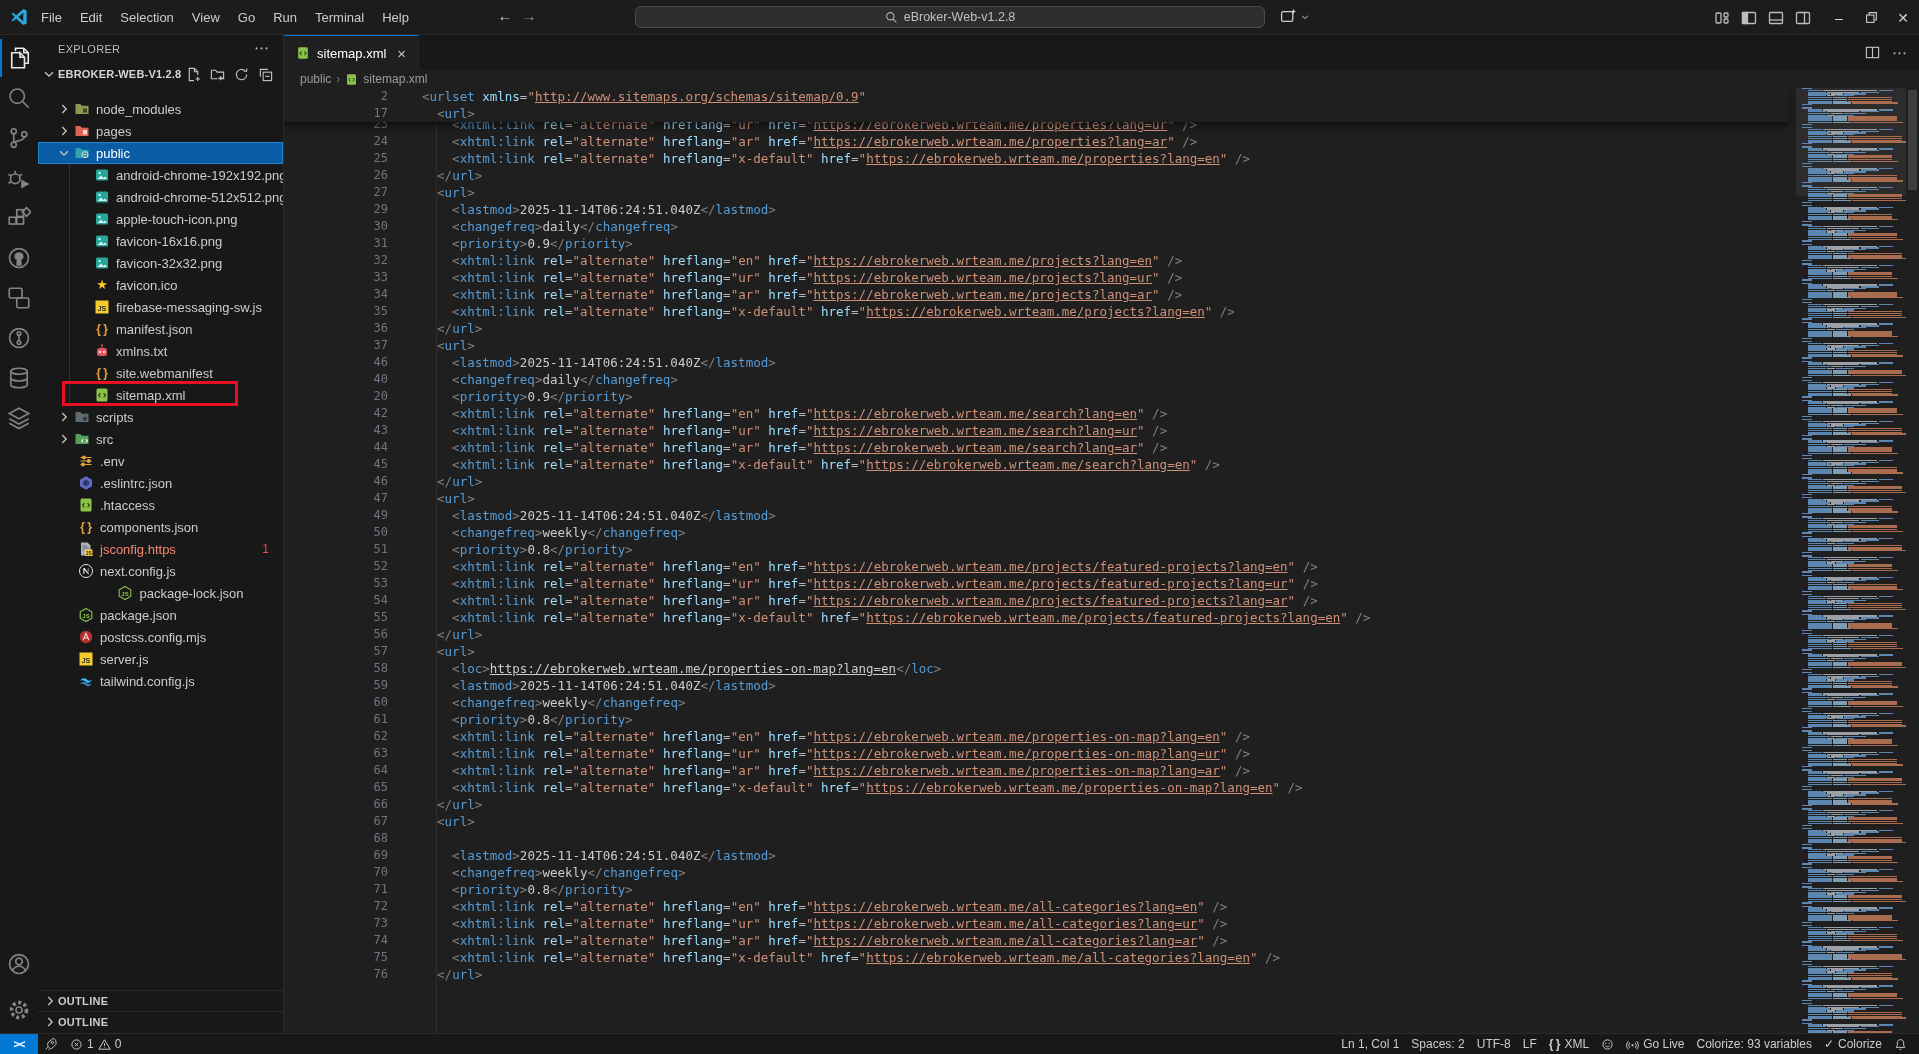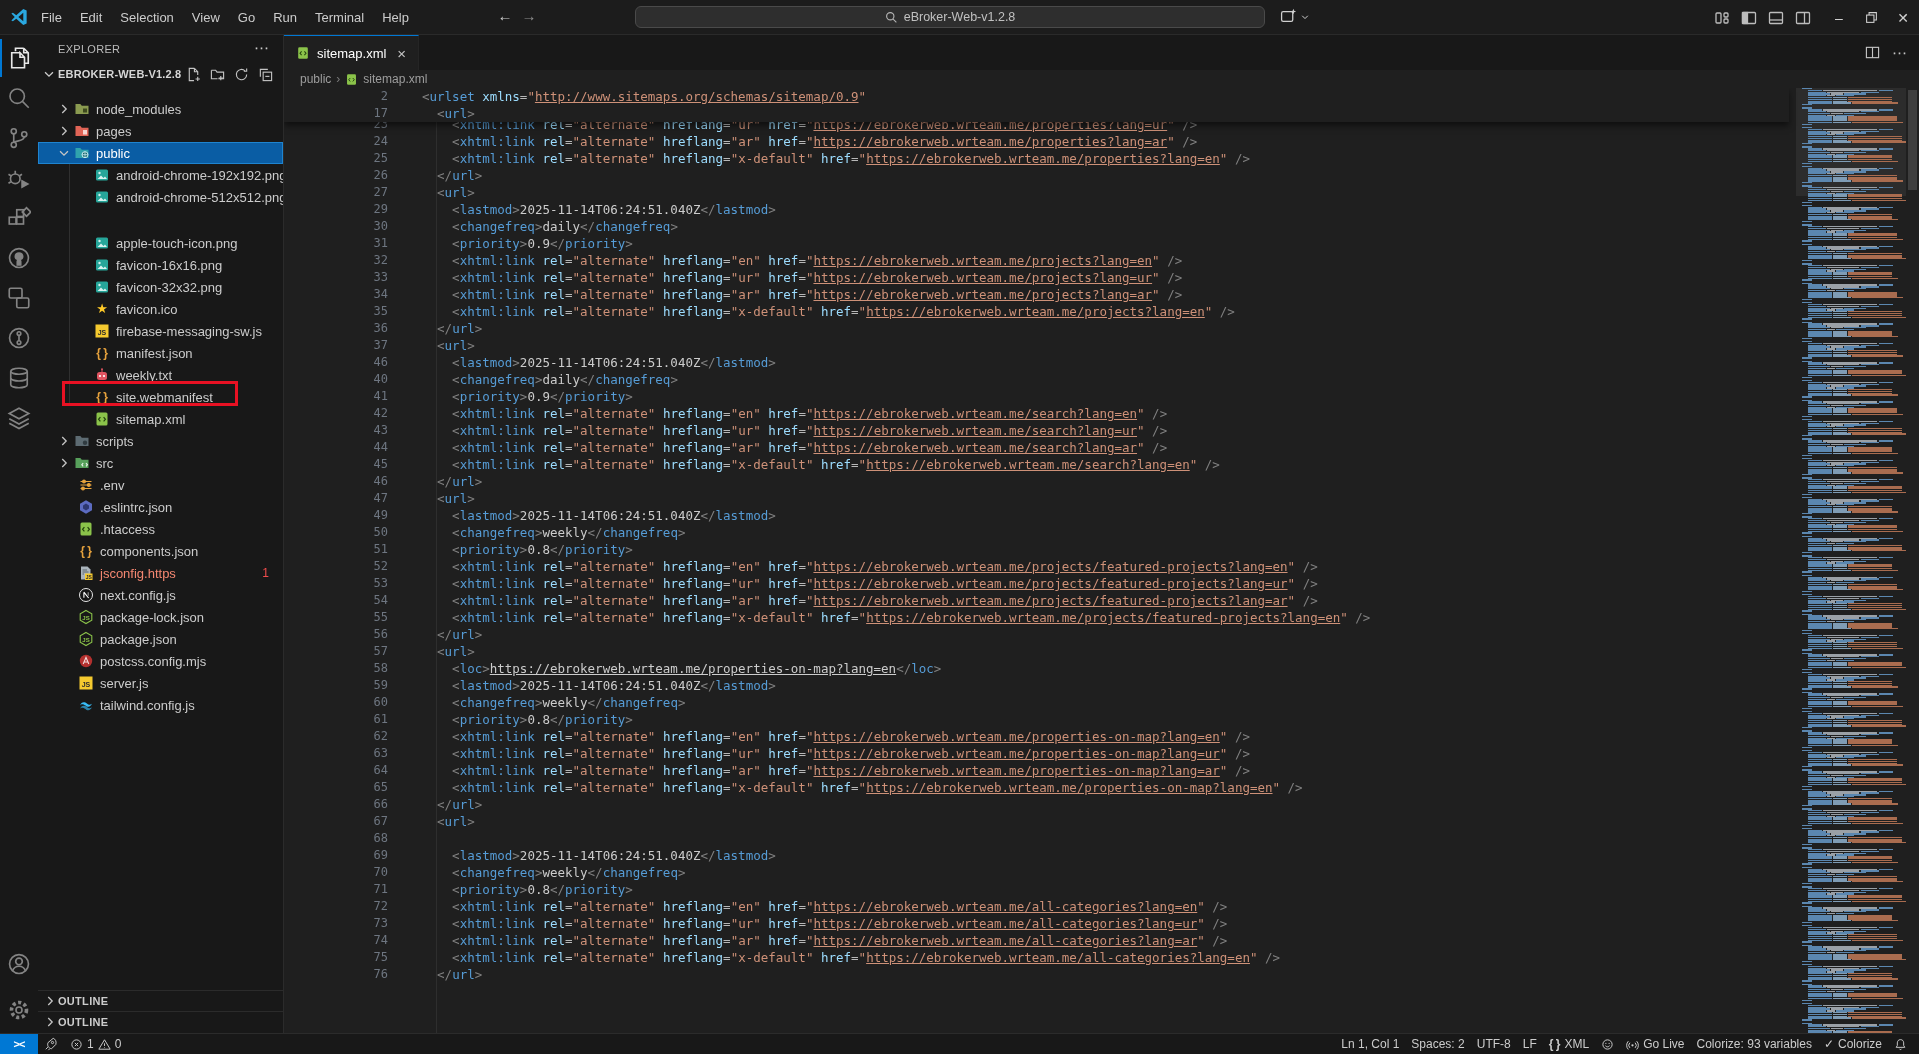--- a/index.html
+++ b/index.html
@@ -360,21 +360,21 @@
         <div class="trow" style="padding-left: 56px;">
           <span class="ficon ic">
             <svg width="16" height="16" viewBox="0 0 16 16">
               <rect x="2" y="2.5" width="12" height="11" rx="1.5" fill="#26a69a"></rect>
               <circle cx="5.5" cy="6" r="1.2" fill="#d9f2ef"></circle>
               <path d="M3.5 12 L7 8.5 L9.5 11 L11 9.5 L12.8 11.8 V12 Z" fill="#d9f2ef"></path>
             </svg>
           </span>
           <span class="tlabel">android-chrome-512x512.png</span>
         </div>
-        <div class="trow" style="padding-left: 56px; margin-top: 24px;">
+        <div class="trow" style="padding-left: 56px;">
           <span class="ficon ic">
             <svg width="16" height="16" viewBox="0 0 16 16">
               <rect x="2" y="2.5" width="12" height="11" rx="1.5" fill="#26a69a"></rect>
               <circle cx="5.5" cy="6" r="1.2" fill="#d9f2ef"></circle>
               <path d="M3.5 12 L7 8.5 L9.5 11 L11 9.5 L12.8 11.8 V12 Z" fill="#d9f2ef"></path>
             </svg>
           </span>
           <span class="tlabel">apple-touch-icon.png</span>
         </div>
         <div class="trow" style="padding-left: 56px;">
@@ -421,21 +421,21 @@
         <div class="trow" style="padding-left: 56px;">
           <span class="ficon ic">
             <svg width="16" height="16" viewBox="0 0 16 16">
               <circle cx="8" cy="2.3" r="1" fill="#e05561"></circle>
               <path d="M8 3 V5" stroke="#e05561" stroke-width="1"></path>
               <rect x="3" y="5" width="10" height="8" rx="2.5" fill="#e05561"></rect>
               <circle cx="6" cy="9" r="1.1" fill="#fff"></circle>
               <circle cx="10" cy="9" r="1.1" fill="#fff"></circle>
             </svg>
           </span>
-          <span class="tlabel">weekly.txt</span>
+          <span class="tlabel">xmlns.txt</span>
         </div>
         <div class="trow" style="padding-left: 56px;">
           <span class="ficon ic">
             <span style="color:#e8a33d;font-weight:bold;font-size:12px;line-height:16px;">{ }</span>
           </span>
           <span class="tlabel">site.webmanifest</span>
         </div>
         <div class="trow" style="padding-left: 56px;">
           <span class="ficon ic">
             <svg width="16" height="16" viewBox="0 0 16 16">
@@ -523,21 +523,21 @@
         <div class="trow" style="padding-left: 40px;">
           <span class="ficon ic">
             <svg width="16" height="16" viewBox="0 0 16 16">
               <circle cx="8" cy="8" r="6.5" fill="#151515" stroke="#e6e6e6" stroke-width="1"></circle>
               <path d="M5.9 10.8 V5.2 M5.9 5.2 L10.6 11" stroke="#ffffff" stroke-width="1.1" fill="none"></path>
               <path d="M10.2 5.2 V8.8" stroke="#9a9a9a" stroke-width="1.1"></path>
             </svg>
           </span>
           <span class="tlabel">next.config.js</span>
         </div>
-        <div class="trow" style="padding-left: 40px;">
+        <div class="trow" style="padding-left: 40px; justify-content: center;">
           <span class="ficon ic">
             <svg width="16" height="16" viewBox="0 0 16 16">
               <path d="M8 1.4 L13.8 4.7 V11.3 L8 14.6 L2.2 11.3 V4.7 Z" fill="none" stroke="#8bc34a" stroke-width="1.1"></path>
               <text x="8" y="10.5" text-anchor="middle" font-size="6" font-weight="bold" fill="#8bc34a" font-family="Liberation Sans,sans-serif">JS</text>
             </svg>
           </span>
           <span class="tlabel">package-lock.json</span>
         </div>
         <div class="trow" style="padding-left: 40px;">
           <span class="ficon ic">
@@ -641,21 +641,21 @@
           <div class="line"><span class="ln">30</span><span class="lt"><span class="ct">    </span><span class="pu">&lt;</span><span class="tg">changefreq</span><span class="pu">&gt;</span><span class="ct">daily</span><span class="pu">&lt;/</span><span class="tg">changefreq</span><span class="pu">&gt;</span></span></div>
           <div class="line"><span class="ln">31</span><span class="lt"><span class="ct">    </span><span class="pu">&lt;</span><span class="tg">priority</span><span class="pu">&gt;</span><span class="ct">0.9</span><span class="pu">&lt;/</span><span class="tg">priority</span><span class="pu">&gt;</span></span></div>
           <div class="line"><span class="ln">32</span><span class="lt"><span class="ct">    </span><span class="pu">&lt;</span><span class="tg">xhtml:link</span> <span class="at">rel</span><span class="eq">=</span><span class="st">"alternate"</span> <span class="at">hreflang</span><span class="eq">=</span><span class="st">"en"</span> <span class="at">href</span><span class="eq">=</span><span class="st">"<span class="ul">https://ebrokerweb.wrteam.me/projects?lang=en</span>"</span> <span class="pu">/&gt;</span></span></div>
           <div class="line"><span class="ln">33</span><span class="lt"><span class="ct">    </span><span class="pu">&lt;</span><span class="tg">xhtml:link</span> <span class="at">rel</span><span class="eq">=</span><span class="st">"alternate"</span> <span class="at">hreflang</span><span class="eq">=</span><span class="st">"ur"</span> <span class="at">href</span><span class="eq">=</span><span class="st">"<span class="ul">https://ebrokerweb.wrteam.me/projects?lang=ur</span>"</span> <span class="pu">/&gt;</span></span></div>
           <div class="line"><span class="ln">34</span><span class="lt"><span class="ct">    </span><span class="pu">&lt;</span><span class="tg">xhtml:link</span> <span class="at">rel</span><span class="eq">=</span><span class="st">"alternate"</span> <span class="at">hreflang</span><span class="eq">=</span><span class="st">"ar"</span> <span class="at">href</span><span class="eq">=</span><span class="st">"<span class="ul">https://ebrokerweb.wrteam.me/projects?lang=ar</span>"</span> <span class="pu">/&gt;</span></span></div>
           <div class="line"><span class="ln">35</span><span class="lt"><span class="ct">    </span><span class="pu">&lt;</span><span class="tg">xhtml:link</span> <span class="at">rel</span><span class="eq">=</span><span class="st">"alternate"</span> <span class="at">hreflang</span><span class="eq">=</span><span class="st">"x-default"</span> <span class="at">href</span><span class="eq">=</span><span class="st">"<span class="ul">https://ebrokerweb.wrteam.me/projects?lang=en</span>"</span> <span class="pu">/&gt;</span></span></div>
           <div class="line"><span class="ln">36</span><span class="lt"><span class="ct">  </span><span class="pu">&lt;/</span><span class="tg">url</span><span class="pu">&gt;</span></span></div>
           <div class="line"><span class="ln">37</span><span class="lt"><span class="ct">  </span><span class="pu">&lt;</span><span class="tg">url</span><span class="pu">&gt;</span></span></div>
           <div class="line"><span class="ln">46</span><span class="lt"><span class="ct">    </span><span class="pu">&lt;</span><span class="tg">lastmod</span><span class="pu">&gt;</span><span class="ct">2025-11-14T06:24:51.040Z</span><span class="pu">&lt;/</span><span class="tg">lastmod</span><span class="pu">&gt;</span></span></div>
           <div class="line"><span class="ln">40</span><span class="lt"><span class="ct">    </span><span class="pu">&lt;</span><span class="tg">changefreq</span><span class="pu">&gt;</span><span class="ct">daily</span><span class="pu">&lt;/</span><span class="tg">changefreq</span><span class="pu">&gt;</span></span></div>
-          <div class="line"><span class="ln">41</span><span class="lt"><span class="ct">    </span><span class="pu">&lt;</span><span class="tg">priority</span><span class="pu">&gt;</span><span class="ct">0.9</span><span class="pu">&lt;/</span><span class="tg">priority</span><span class="pu">&gt;</span></span></div>
+          <div class="line"><span class="ln">20</span><span class="lt"><span class="ct">    </span><span class="pu">&lt;</span><span class="tg">priority</span><span class="pu">&gt;</span><span class="ct">0.9</span><span class="pu">&lt;/</span><span class="tg">priority</span><span class="pu">&gt;</span></span></div>
           <div class="line"><span class="ln">42</span><span class="lt"><span class="ct">    </span><span class="pu">&lt;</span><span class="tg">xhtml:link</span> <span class="at">rel</span><span class="eq">=</span><span class="st">"alternate"</span> <span class="at">hreflang</span><span class="eq">=</span><span class="st">"en"</span> <span class="at">href</span><span class="eq">=</span><span class="st">"<span class="ul">https://ebrokerweb.wrteam.me/search?lang=en</span>"</span> <span class="pu">/&gt;</span></span></div>
           <div class="line"><span class="ln">43</span><span class="lt"><span class="ct">    </span><span class="pu">&lt;</span><span class="tg">xhtml:link</span> <span class="at">rel</span><span class="eq">=</span><span class="st">"alternate"</span> <span class="at">hreflang</span><span class="eq">=</span><span class="st">"ur"</span> <span class="at">href</span><span class="eq">=</span><span class="st">"<span class="ul">https://ebrokerweb.wrteam.me/search?lang=ur</span>"</span> <span class="pu">/&gt;</span></span></div>
           <div class="line"><span class="ln">44</span><span class="lt"><span class="ct">    </span><span class="pu">&lt;</span><span class="tg">xhtml:link</span> <span class="at">rel</span><span class="eq">=</span><span class="st">"alternate"</span> <span class="at">hreflang</span><span class="eq">=</span><span class="st">"ar"</span> <span class="at">href</span><span class="eq">=</span><span class="st">"<span class="ul">https://ebrokerweb.wrteam.me/search?lang=ar</span>"</span> <span class="pu">/&gt;</span></span></div>
           <div class="line"><span class="ln">45</span><span class="lt"><span class="ct">    </span><span class="pu">&lt;</span><span class="tg">xhtml:link</span> <span class="at">rel</span><span class="eq">=</span><span class="st">"alternate"</span> <span class="at">hreflang</span><span class="eq">=</span><span class="st">"x-default"</span> <span class="at">href</span><span class="eq">=</span><span class="st">"<span class="ul">https://ebrokerweb.wrteam.me/search?lang=en</span>"</span> <span class="pu">/&gt;</span></span></div>
           <div class="line"><span class="ln">46</span><span class="lt"><span class="ct">  </span><span class="pu">&lt;/</span><span class="tg">url</span><span class="pu">&gt;</span></span></div>
           <div class="line"><span class="ln">47</span><span class="lt"><span class="ct">  </span><span class="pu">&lt;</span><span class="tg">url</span><span class="pu">&gt;</span></span></div>
           <div class="line"><span class="ln">49</span><span class="lt"><span class="ct">    </span><span class="pu">&lt;</span><span class="tg">lastmod</span><span class="pu">&gt;</span><span class="ct">2025-11-14T06:24:51.040Z</span><span class="pu">&lt;/</span><span class="tg">lastmod</span><span class="pu">&gt;</span></span></div>
           <div class="line"><span class="ln">50</span><span class="lt"><span class="ct">    </span><span class="pu">&lt;</span><span class="tg">changefreq</span><span class="pu">&gt;</span><span class="ct">weekly</span><span class="pu">&lt;/</span><span class="tg">changefreq</span><span class="pu">&gt;</span></span></div>
           <div class="line"><span class="ln">51</span><span class="lt"><span class="ct">    </span><span class="pu">&lt;</span><span class="tg">priority</span><span class="pu">&gt;</span><span class="ct">0.8</span><span class="pu">&lt;/</span><span class="tg">priority</span><span class="pu">&gt;</span></span></div>
           <div class="line"><span class="ln">52</span><span class="lt"><span class="ct">    </span><span class="pu">&lt;</span><span class="tg">xhtml:link</span> <span class="at">rel</span><span class="eq">=</span><span class="st">"alternate"</span> <span class="at">hreflang</span><span class="eq">=</span><span class="st">"en"</span> <span class="at">href</span><span class="eq">=</span><span class="st">"<span class="ul">https://ebrokerweb.wrteam.me/projects/featured-projects?lang=en</span>"</span> <span class="pu">/&gt;</span></span></div>

